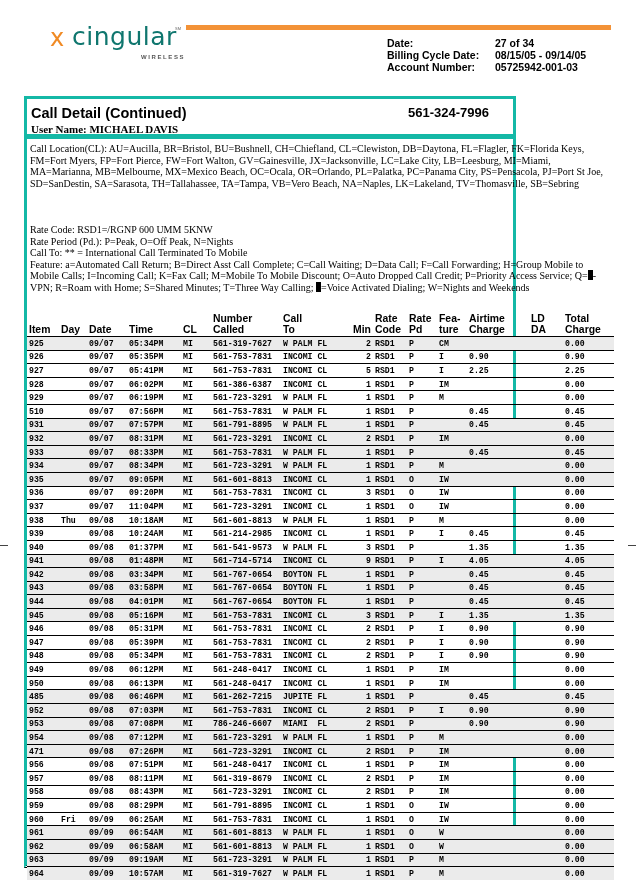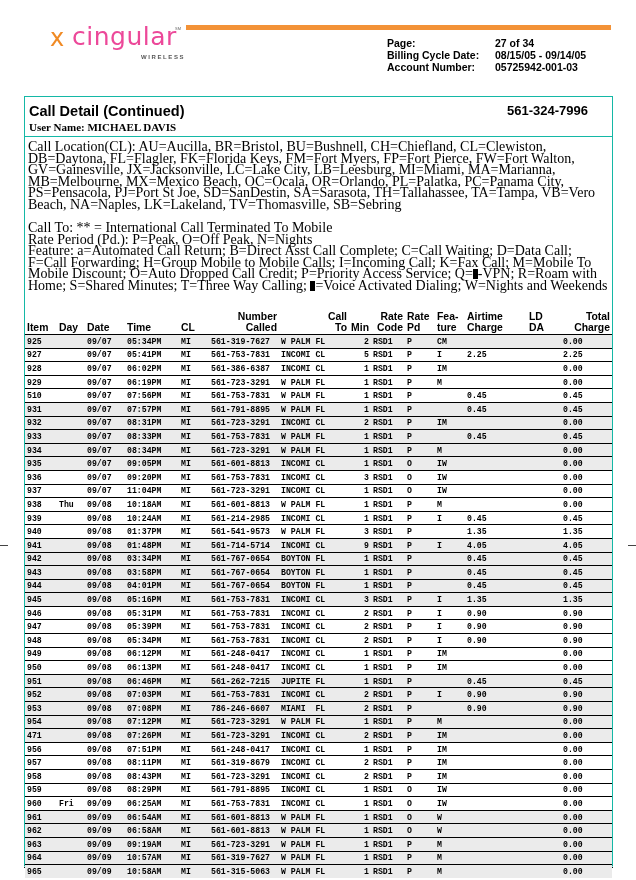--- a/index.html
+++ b/index.html
@@ -1,56 +1,56 @@
 <!DOCTYPE html>
 <html><head>
 <meta charset="utf-8">
 <style>
   html, body { margin: 0; padding: 0; background: #ffffff; }
   body { width: 636px; height: 880px; position: relative; overflow: hidden; color: #000; }
   .logo { position: absolute; left: 50px; top: 22px; width: 140px; height: 40px; }
   .logo-x { position: absolute; left: 0; top: 4px; font-family: "DejaVu Sans", sans-serif; font-size: 24px; color: #f08a24; line-height: 1; }
-  .logo-word { position: absolute; left: 22px; top: 2px; font-family: "DejaVu Sans", sans-serif; font-size: 25px; color: #ec4899; letter-spacing: 0.5px; line-height: 1; }
+  .logo-word { position: absolute; left: 22px; top: 2px; font-family: "DejaVu Sans", sans-serif; font-size: 25px; color: #0f766e; letter-spacing: 0.5px; line-height: 1; }
   .logo-sm { position: absolute; left: 125px; top: 4px; font-size: 4px; color: #666; font-family: "Liberation Sans", sans-serif; }
   .logo-wireless { position: absolute; left: 91px; top: 32px; font-family: "Liberation Sans", sans-serif; font-size: 6px; font-weight: bold; letter-spacing: 1.6px; color: #555; }
   .orange-bar { position: absolute; left: 186px; top: 25px; width: 425px; height: 5px; background: #f39237; }
   .hdr-info { position: absolute; left: 387px; top: 37px; font-family: "Liberation Sans", sans-serif; font-size: 10.5px; font-weight: bold; line-height: 12px; }
   .hdr-row { display: flex; }
   .hdr-label { width: 108px; }
-  .box { position: absolute; left: 24px; width: 589px; border: 1px solid #14b8a6; box-sizing: border-box; padding-left: 34px; }
+  .box { position: absolute; left: 24px; width: 492px; border: 3px solid #14b8a6; box-sizing: border-box; padding-left: 34px; }
   .box-title { top: 96px; height: 41px; }
   .title { position: absolute; left: 4px; top: 6px; font-family: "Liberation Sans", sans-serif; font-size: 14.5px; font-weight: bold; }
   .phone { position: absolute; right: 24px; top: 6px; font-family: "Liberation Sans", sans-serif; font-size: 13px; font-weight: bold; }
   .user { position: absolute; left: 4px; top: 24px; font-family: Liberation Serif, serif; font-size: 11px; font-weight: bold; }
   .box-main { top: 136px; height: 732px; border-bottom: 3px double #000; }
-  .legend { position: absolute; left: 3px; top: 4px; width: 580px; font-family: "Liberation Serif", serif; font-size: 14px; line-height: 11.6px; }
+  .legend { position: absolute; left: 3px; top: 4px; width: 580px; font-family: "Liberation Serif", serif; font-size: 10px; line-height: 11.6px; }
   .legend2 { top: 85px; }
   .redact { display: inline-block; width: 5px; height: 10px; background: #000; vertical-align: -1px; }
   table { position: absolute; left: 0; top: 174px; width: 587px; border-collapse: collapse; }
   th { font-family: "Liberation Sans", sans-serif; font-size: 10.4px; font-weight: bold; line-height: 11px; vertical-align: bottom; padding: 0 2px 1px 2px; text-align: left; }
-  th.r { text-align: right; }
+  th.r { }
   td { font-family: "Liberation Mono", monospace; font-size: 8.2px; font-weight: bold; height: 12.6px; padding: 0 2px; border-top: 1px solid #000; white-space: pre; }
   tr.shade td { background: #ebebeb; }
   td.r { text-align: right; }
   .mark { position: absolute; top: 545px; width: 8px; height: 1px; background: #444; }
 </style>
 </head>
 <body>
 
 <div class="logo">
   <span class="logo-x">x</span>
   <span class="logo-word">cingular</span>
   <span class="logo-sm">SM</span>
   <span class="logo-wireless">WIRELESS</span>
 </div>
 <div class="orange-bar"></div>
 
 <div class="hdr-info">
   <div class="hdr-row">
-      <span class="hdr-label">Page:</span>
+      <span class="hdr-label">Date:</span>
       <span>27 of 34</span>
     </div>
   <div class="hdr-row">
       <span class="hdr-label">Billing Cycle Date:</span>
       <span>08/15/05 - 09/14/05</span>
     </div>
   <div class="hdr-row">
       <span class="hdr-label">Account Number:</span>
       <span>05725942-001-03</span>
     </div>
@@ -58,22 +58,23 @@
 
 <div class="box box-title">
   <div class="title">Call Detail (Continued)</div>
   <div class="phone">561-324-7996</div>
   <div class="user">User Name: MICHAEL DAVIS</div>
 </div>
 
 <div class="box box-main">
   <div class="legend">Call Location(CL):  AU=Aucilla, BR=Bristol, BU=Bushnell, CH=Chiefland, CL=Clewiston, DB=Daytona, FL=Flagler, FK=Florida Keys, FM=Fort Myers, FP=Fort Pierce, FW=Fort Walton, GV=Gainesville, JX=Jacksonville, LC=Lake City, LB=Leesburg, MI=Miami, MA=Marianna, MB=Melbourne, MX=Mexico Beach, OC=Ocala, OR=Orlando, PL=Palatka, PC=Panama City, PS=Pensacola, PJ=Port St Joe, SD=SanDestin, SA=Sarasota, TH=Tallahassee, TA=Tampa, VB=Vero Beach, NA=Naples, LK=Lakeland, TV=Thomasville, SB=Sebring</div>
   <div class="legend legend2">
+    <div>Rate Code: RSD1=/RGNP 600 UMM 5KNW</div>
+    <div>Rate Period (Pd.): P=Peak, O=Off Peak, N=Nights</div>
     <div>Call To: ** = International Call Terminated To Mobile</div>
-    <div>Rate Period (Pd.): P=Peak, O=Off Peak, N=Nights</div>
     <div><span>Feature: a=Automated Call Return; B=Direct Asst Call Complete; C=Call Waiting; D=Data Call; F=Call Forwarding; H=Group Mobile to Mobile Calls; I=Incoming Call; K=Fax Call; M=Mobile To Mobile Discount; O=Auto Dropped Call Credit; P=Priority Access Service; Q=</span><span class="redact"></span><span>-VPN; R=Roam with Home; S=Shared Minutes; T=Three Way Calling; </span><span class="redact"></span><span>=Voice Activated Dialing; W=Nights and Weekends</span></div>
   </div>
 
   <table>
     <thead>
       <tr>
         <th style="width:28px">Item</th>
         <th style="width:24px">Day</th>
         <th style="width:36px">Date</th>
         <th style="width:50px">Time</th>
@@ -100,20 +101,36 @@
           <td>W PALM FL</td>
           <td class="r">2</td>
           <td>RSD1</td>
           <td>P</td>
           <td>CM</td>
           <td></td>
           <td></td>
           <td>0.00</td>
         </tr>
         <tr>
+          <td>926</td>
+          <td></td>
+          <td>09/07</td>
+          <td>05:35PM</td>
+          <td>MI</td>
+          <td>561-753-7831</td>
+          <td>INCOMI CL</td>
+          <td class="r">2</td>
+          <td>RSD1</td>
+          <td>P</td>
+          <td>I</td>
+          <td>0.90</td>
+          <td></td>
+          <td>0.90</td>
+        </tr>
+        <tr>
           <td>927</td>
           <td></td>
           <td>09/07</td>
           <td>05:41PM</td>
           <td>MI</td>
           <td>561-753-7831</td>
           <td>INCOMI CL</td>
           <td class="r">5</td>
           <td>RSD1</td>
           <td>P</td>
@@ -484,21 +501,21 @@
           <td>INCOMI CL</td>
           <td class="r">1</td>
           <td>RSD1</td>
           <td>P</td>
           <td>IM</td>
           <td></td>
           <td></td>
           <td>0.00</td>
         </tr>
         <tr class="shade">
-          <td>951</td>
+          <td>485</td>
           <td></td>
           <td>09/08</td>
           <td>06:46PM</td>
           <td>MI</td>
           <td>561-262-7215</td>
           <td>JUPITE FL</td>
           <td class="r">1</td>
           <td>RSD1</td>
           <td>P</td>
           <td></td>

